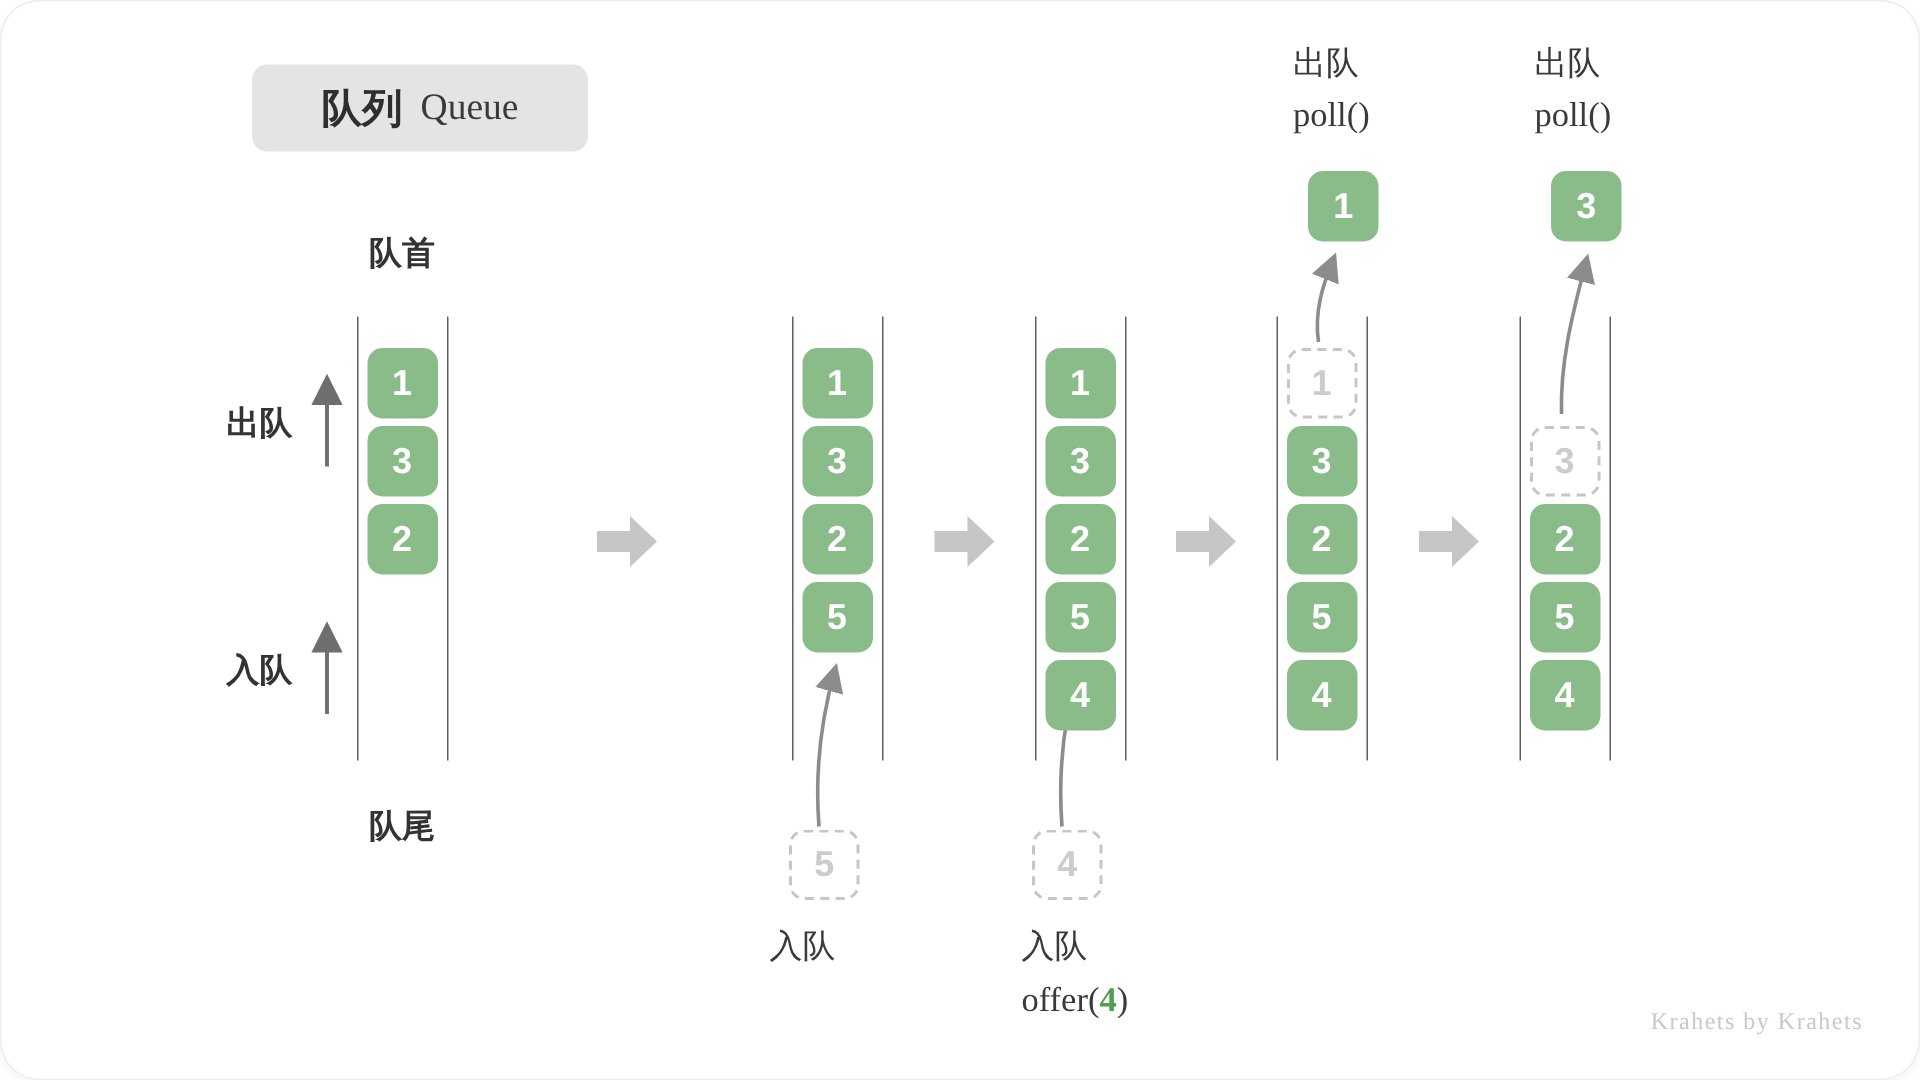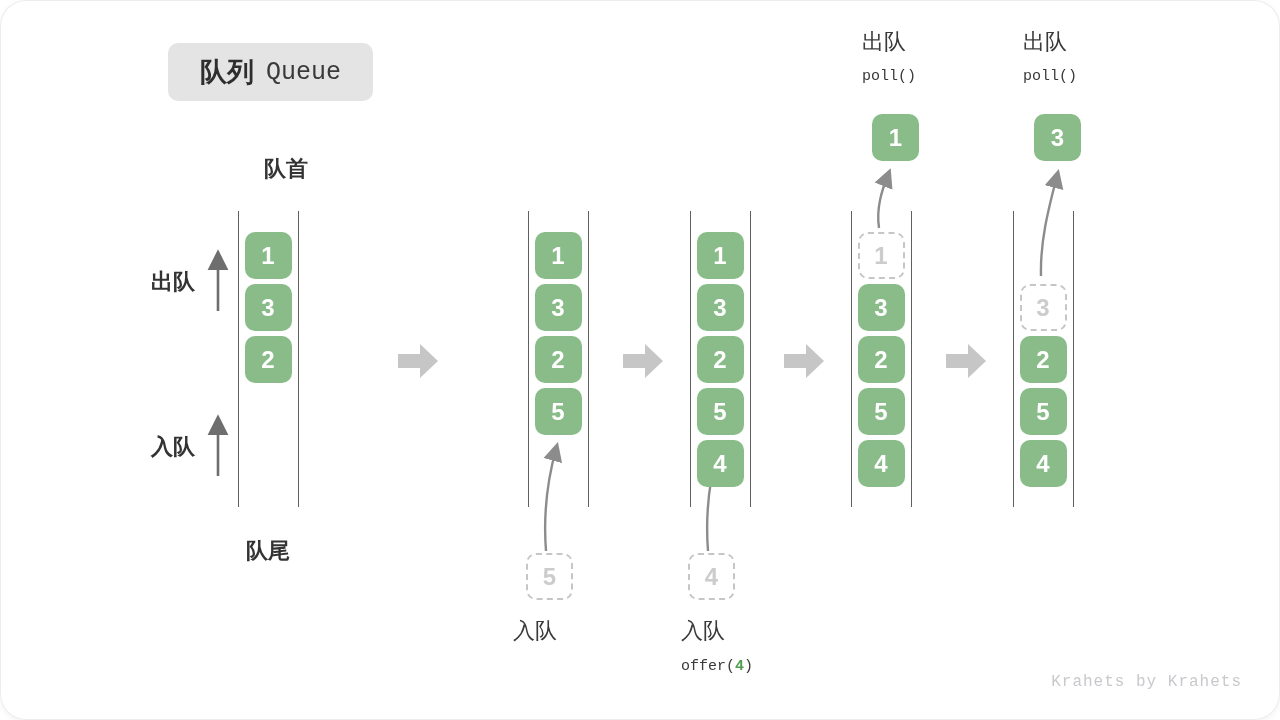--- a/index.html
+++ b/index.html
@@ -7,36 +7,36 @@
   #stage {
     position: relative;
     width: 1280px; height: 720px;
     background: #ffffff;
     border-radius: 26px;
     box-shadow: inset 0 0 0 1px #ececec, 0 2px 6px rgba(0,0,0,.05);
     overflow: hidden;
     font-family: "Liberation Sans", "DejaVu Sans", sans-serif;
     color: var(--ink);
   }
-  .mono { font-family: Liberation Mono, monospace; }
+  .mono { font-family: Liberation Serif, serif; }
 
   .title-badge {
     position: absolute; left: 168px; top: 43px;
-    width: 205px; height: 58px;
+    width: 224px; height: 58px;
     background: var(--title-bg); border-radius: 10px;
     display: flex; align-items: center; justify-content: center; gap: 12px;
   }
   .title-zh { font-size: 27px; font-weight: 700; color: #2e2e2e; }
   .title-en { font-size: 25px; color: #3a3a3a; }
 
   .side-label { position: absolute; font-size: 22px; font-weight: 700; color: #333333; white-space: nowrap; }
   .centered { width: 80px; text-align: center; }
 
   .op { position: absolute; line-height: 36px; font-size: 22px; color: var(--ink); white-space: nowrap; }
-  .op .code { font-size: 15px; }
+  .op .code { font-size: 23px; }
   .op .arg { color: var(--green-dark); font-weight: 700; }
 
   .wall { position: absolute; width: 1px; background: var(--wall); }
 
   .qbox {
     position: absolute; width: 47px; height: 47px; border-radius: 10px;
     display: flex; align-items: center; justify-content: center;
     font-size: 24px; font-weight: 600;
   }
   .green-box { background: var(--green); color: var(--box-text); }
@@ -51,21 +51,21 @@
 </head>
 <body>
 
 <div id="stage">
 
   <div class="title-badge">
     <span class="title-zh">队列</span>
     <span class="title-en mono">Queue</span>
   </div>
 
-  <div class="side-label centered" style="left:228px; top:154px;text-align:right;">队首</div>
+  <div class="side-label centered" style="left:228px; top:154px;">队首</div>
   <div class="side-label centered" style="left:228px; top:536px;">队尾</div>
   <div class="side-label" style="left:151px; top:267px;">出队</div>
   <div class="side-label" style="left:151px; top:432px;">入队</div>
 
   <div class="op" style="left:513px; top:613px;">
     <div>入队</div>
   </div>
 
   <div class="op" style="left:681px; top:613px;">
     <div>入队</div>

